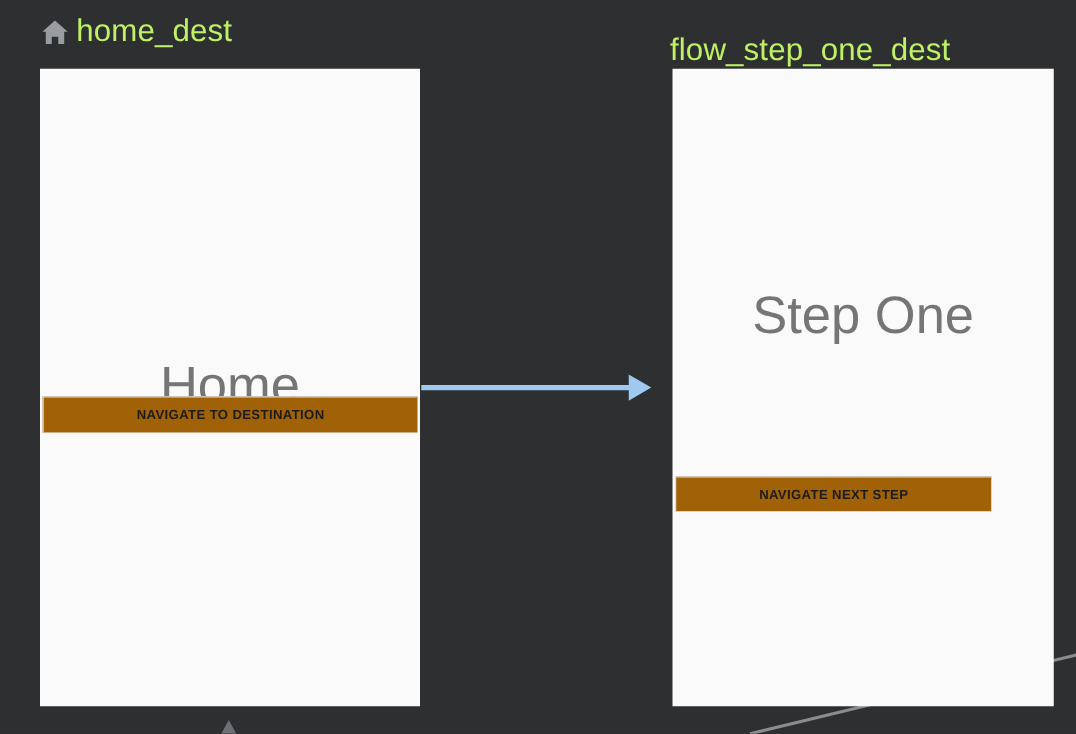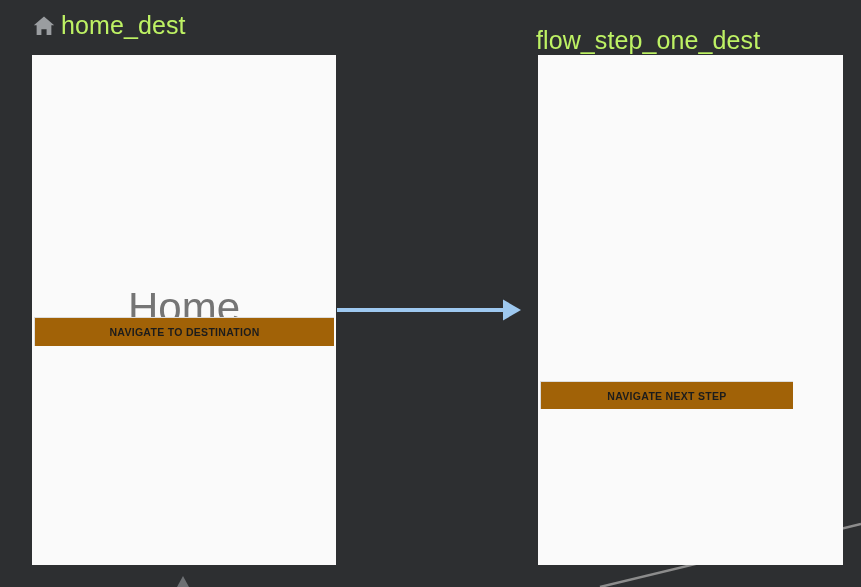--- a/index.html
+++ b/index.html
@@ -138,18 +138,19 @@
   </svg>
 
   <div class="destination">
 
     <div class="dest-header" style="left:536px; top:28px;">
       <span class="dest-label">flow_step_one_dest</span>
     </div>
 
     <div class="screen" style="left:538px; top:55px; width:305px; height:510px;">
 
+      <div class="screen-title" style="top:176px; font-size:42px;">Step One</div>
 
       <button class="mat-button" style="left:2px; top:326px; width:253px; height:28px; font-size:10.5px;">NAVIGATE NEXT STEP</button>
     </div>
   </div>
 
 </div>
 
 </body></html>

